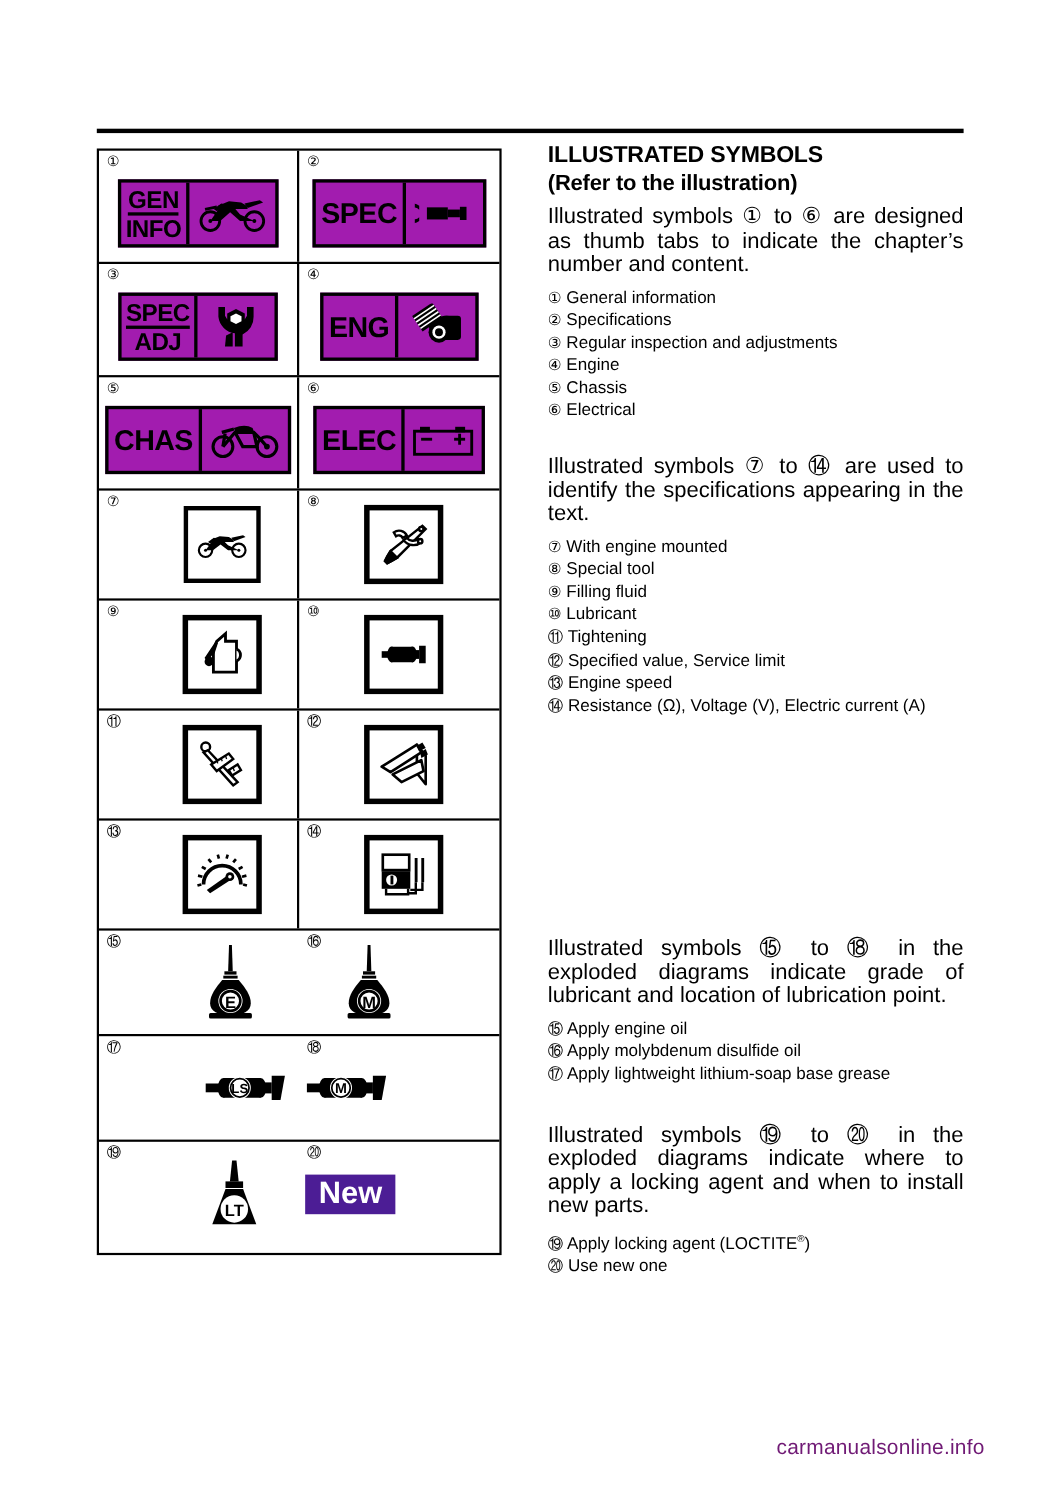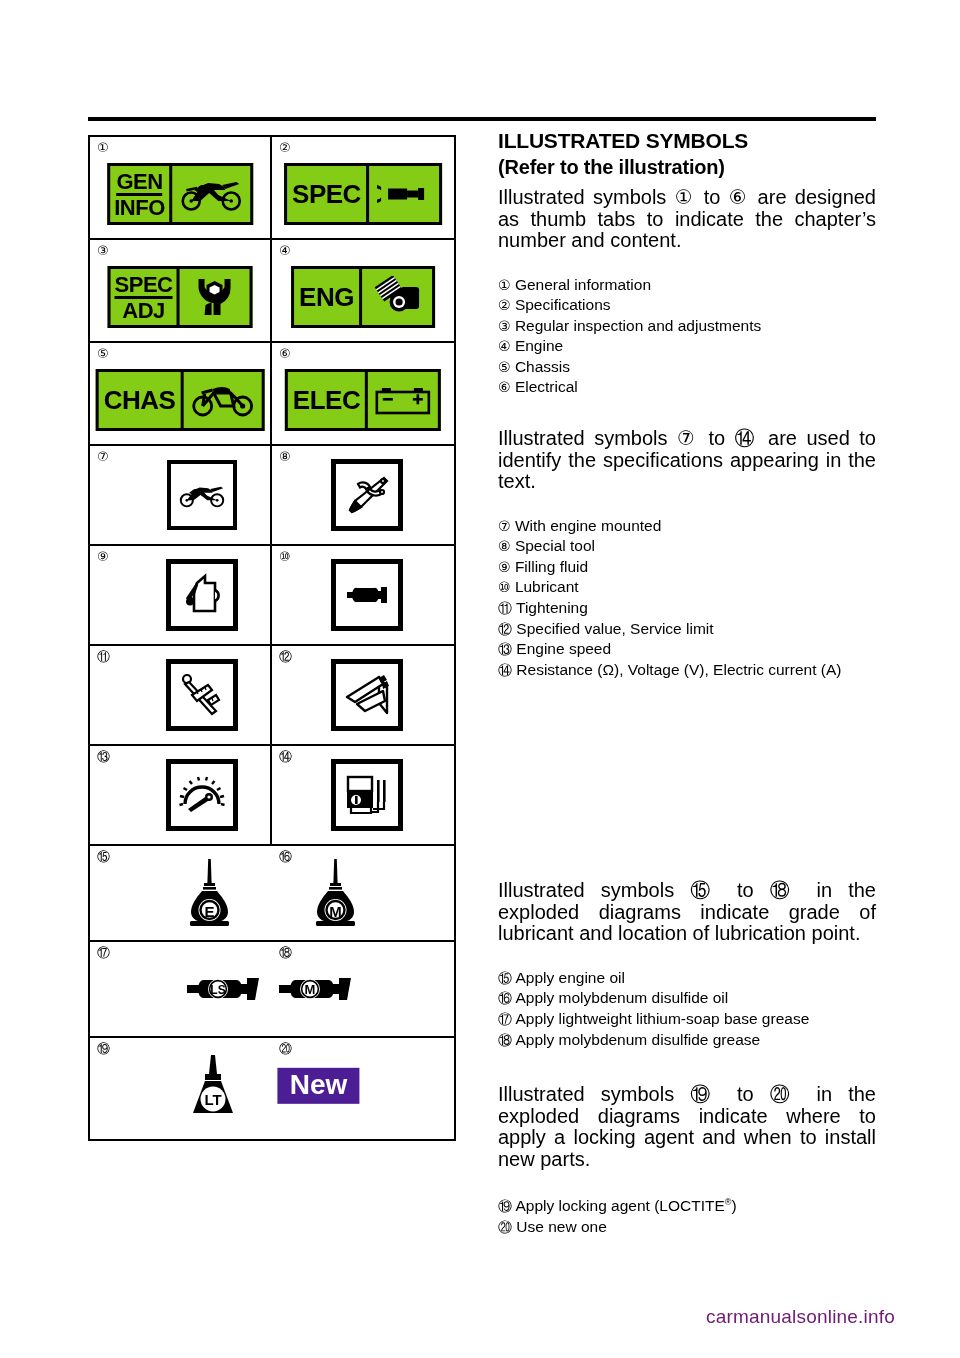--- a/index.html
+++ b/index.html
@@ -34,21 +34,21 @@
     position:absolute;left:7px;top:4px;
     font-size:13px;line-height:13px;letter-spacing:0;
     font-family:"DejaVu Sans",sans-serif;
   }
   .num.half{left:50%;margin-left:7px;}
 
   
   .tab{
     position:absolute;left:50%;transform:translateX(-50%);
     top:26px;height:56px;
-    border:3px solid #000;display:flex;align-items:stretch;background:#84cc16;
+    border:3px solid #000;display:flex;align-items:stretch;background:#a21caf;
   }
   .tab .word{
     display:flex;align-items:center;justify-content:center;
     padding:0 5px;font-weight:bold;font-size:26px;line-height:1;
     letter-spacing:-.5px;border-right:3px solid #000;
   }
   .tab .word.two{flex-direction:column;justify-content:center;padding:0 4px;}
   .tab .word.two span{font-size:22px;line-height:23px;display:block;}
   .tab .word.two span.top{border-bottom:3px solid #000;padding-bottom:0px;}
   .tab .pic{width:70px;display:flex;align-items:center;justify-content:center;}
@@ -87,21 +87,21 @@
   h1.title{
     font-size:21px;font-weight:bold;margin:0;line-height:26px;letter-spacing:-.2px;
   }
   h2.subtitle{
     font-size:20px;font-weight:bold;margin:0 0 7px 0;line-height:26px;letter-spacing:-.2px;
   }
   p.para{
     font-size:20px;line-height:21.5px;margin:0;text-align:justify;
     text-justify:inter-word;
   }
-  ul.list{list-style:none;margin:23px 0 0 0;padding:0;}
+  ul.list{list-style:none;margin:9px 0 0 0;padding:0;}
   ul.list li{
     font-size:15.5px;line-height:19.6px;margin:0;padding:0;
     white-space:nowrap;
   }
   ul.list li .cn{font-family:"DejaVu Sans",sans-serif;font-size:14px;}
   .gap-a{height:30px;}
   .gap-b{height:34px;}
   .sup{font-size:9px;vertical-align:super;}
 
   
@@ -498,21 +498,20 @@
     </ul>
 
     <div class="gap-b" style="height:200px"></div>
 
     <p class="para">Illustrated symbols ⑮ to ⑱ in the exploded diagrams indicate grade of lubricant and location of lubrication point.</p>
 
     <ul class="list">
       <li><span class="cn">⑮</span> <span>Apply engine oil</span></li>
       <li><span class="cn">⑯</span> <span>Apply molybdenum disulfide oil</span></li>
       <li><span class="cn">⑰</span> <span>Apply lightweight lithium-soap base grease</span></li>
-      <li><span class="cn">⑱</span> <span>Apply molybdenum disulfide grease</span></li>
     </ul>
 
     <div class="gap-b"></div>
 
     <p class="para">Illustrated symbols ⑲ to ⑳ in the exploded diagrams indicate where to apply a locking agent and when to install new parts.</p>
 
     <ul class="list">
       <li><span class="cn">⑲</span> <span>Apply locking agent (LOCTITE</span><span class="sup">®</span><span>)</span></li>
       <li><span class="cn">⑳</span> <span>Use new one</span></li>
     </ul>

